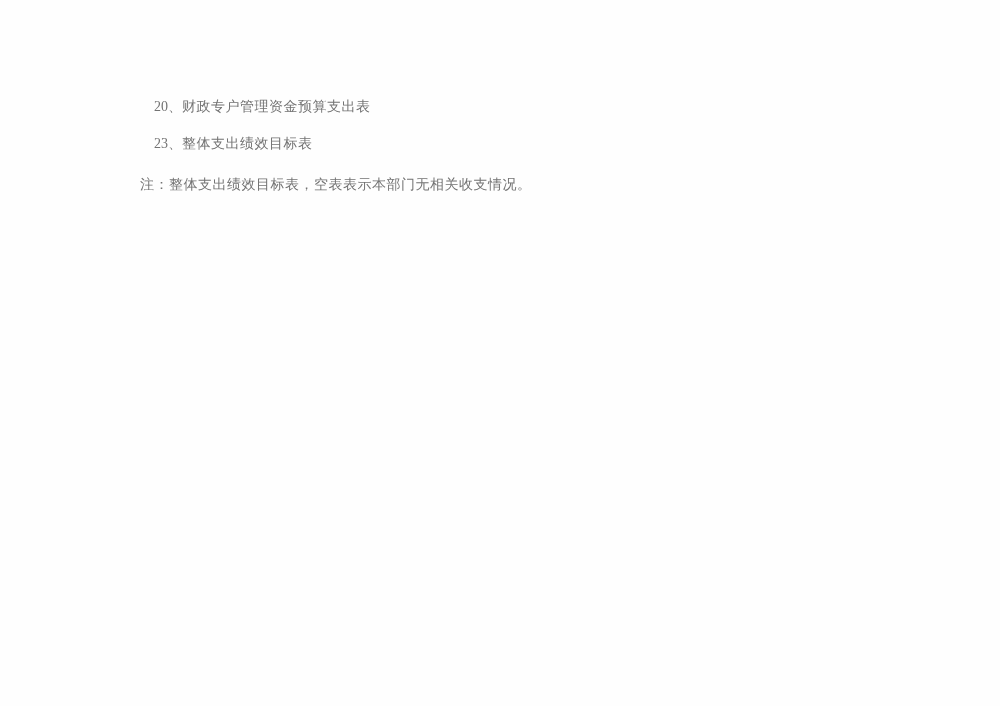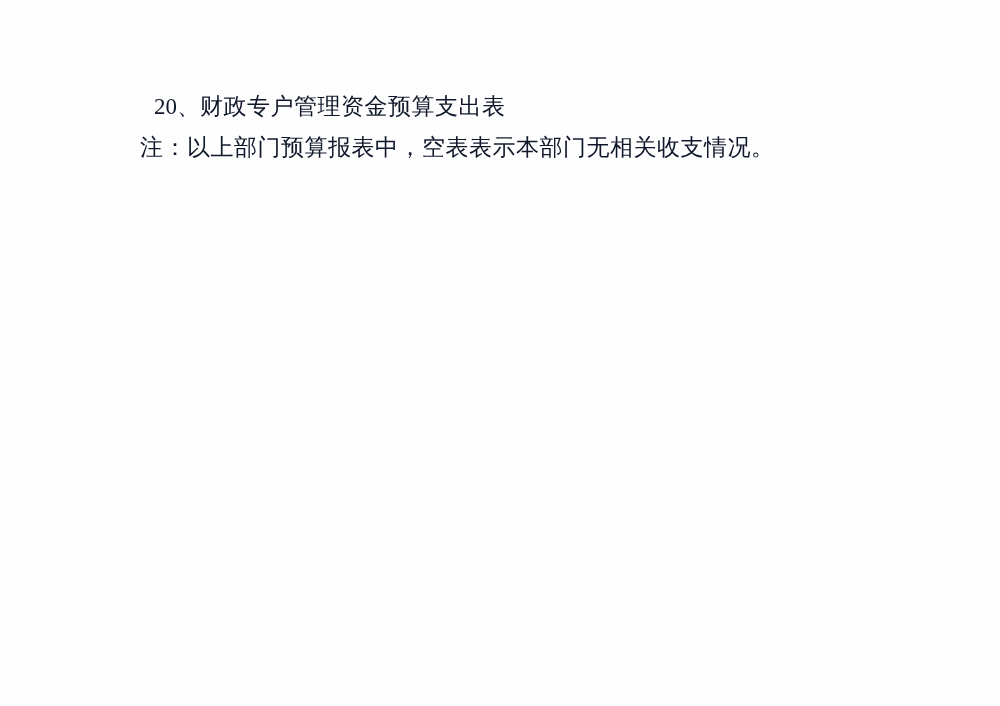--- a/index.html
+++ b/index.html
@@ -20,24 +20,24 @@
     height: 706px;
     background: #fefefe;
   }
   .content {
     position: absolute;
     left: 140px;
     top: 88px;
     width: 720px;
   }
   .doc-line {
-    font-size: 23px;
+    font-size: 14px;
     line-height: 37px;
     letter-spacing: 0.5px;
-    color: #0f172a;
+    color: #737373;
     white-space: nowrap;
     font-family: "DejaVu Serif", "Liberation Serif", serif;
   }
   .doc-line .num {
     font-family: "Liberation Serif", serif;
     letter-spacing: 0;
   }
   .list-item {
     padding-left: 14px;
   }
@@ -51,17 +51,20 @@
 
 <div class="page">
   <div class="content">
 
     <div class="doc-line list-item">
       <span class="num">20、</span><span>财政专户管理资金预算支出表</span>
     </div>
 
 
 
+    <div class="doc-line list-item">
+      <span class="num">23、</span><span>整体支出绩效目标表</span>
+    </div>
 
-    <div class="doc-line note-line">注：以上部门预算报表中，空表表示本部门无相关收支情况。</div>
+    <div class="doc-line note-line">注：整体支出绩效目标表，空表表示本部门无相关收支情况。</div>
 
   </div>
 </div>
 
 </body></html>

